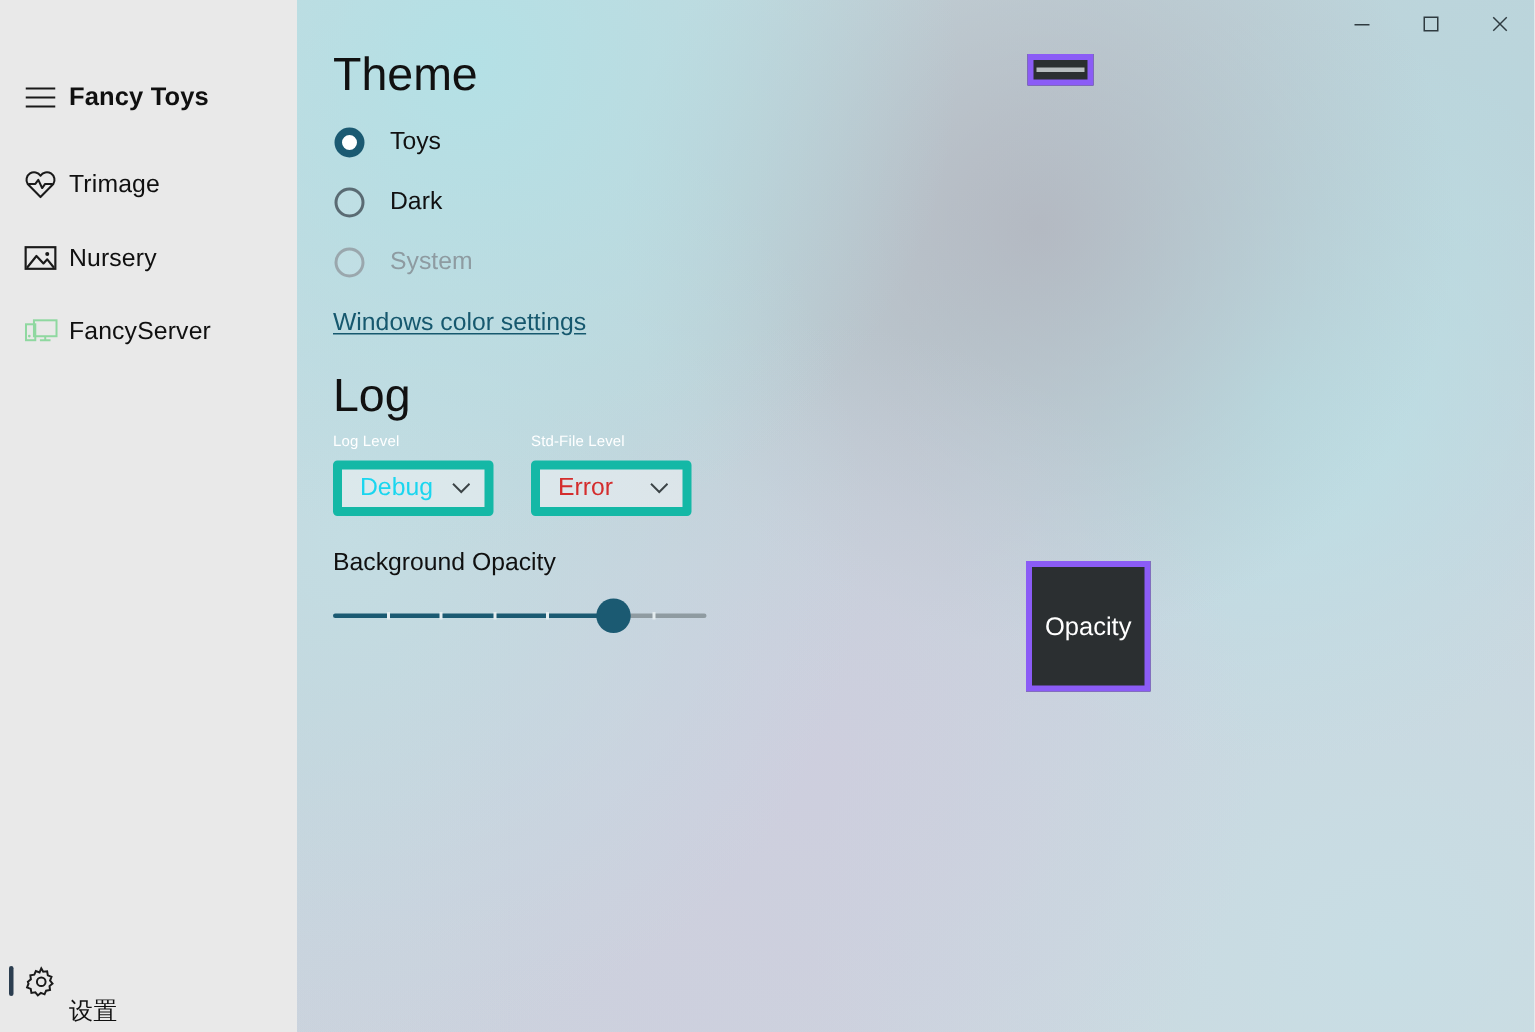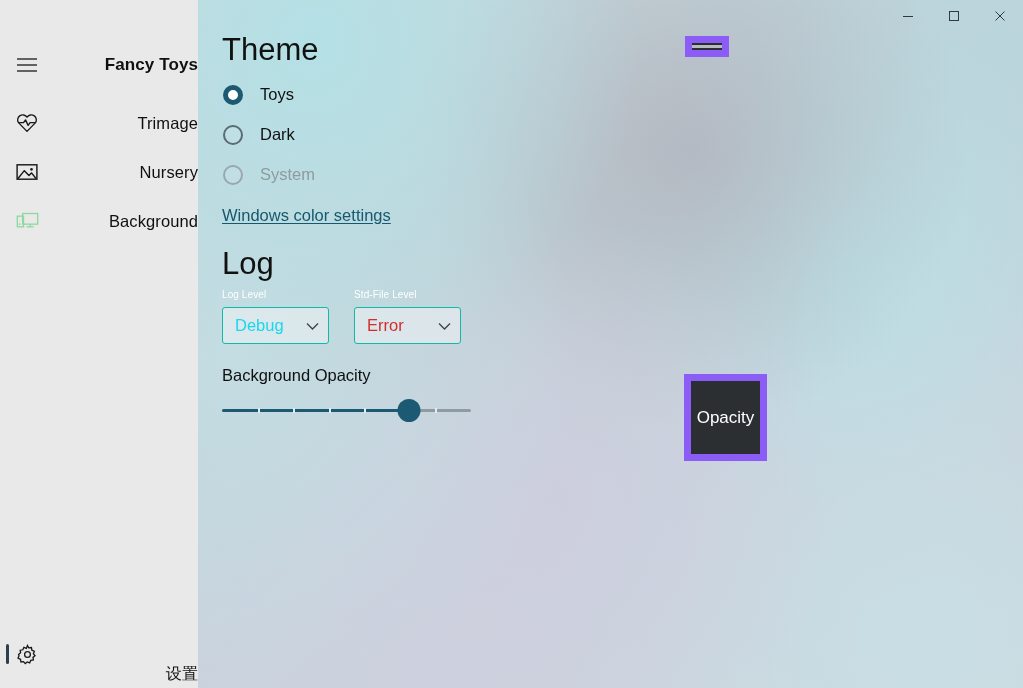--- a/index.html
+++ b/index.html
@@ -26,21 +26,20 @@
     z-index: 5;
   }
   .nav-item {
     position: relative;
     display: flex;
     align-items: center;
     height: 40px;
     padding-left: 8px;
     box-sizing: border-box;
     cursor: default;
-    justify-content: space-between;
   }
   .nav-icon {
     width: 38px;
     flex: 0 0 38px;
     display: flex;
     align-items: center;
     justify-content: center;
     color: #1a1a1a;
   }
   .nav-label {
@@ -175,21 +174,21 @@
   .combo-label {
     font-size: 10px;
     color: #ffffff;
     margin-bottom: 7px;
     letter-spacing: .1px;
   }
   .combo-box {
     width: 107px;
     height: 37px;
     box-sizing: border-box;
-    border: 1px solid #14b8a6;
+    border: 6px solid #14b8a6;
     border-radius: 3px;
     background: rgba(240,243,244,0.55);
     display: flex;
     align-items: center;
     justify-content: space-between;
     padding: 0 9px 0 12px;
     cursor: default;
   }
   .combo-value { font-size: 16.5px; }
   #combo-loglevel .combo-value { color: #1ad6ef; }
@@ -230,21 +229,21 @@
     width: 23px; height: 23px;
     border-radius: 50%;
     background: #1b5a72;
     transform: translateX(-50%);
   }
 
   
   .tooltip {
     position: absolute;
     background: #2b2f31;
-    border: 7px solid #8b5cf6;
+    border: 4px solid #8b5cf6;
     color: #ffffff;
     z-index: 40;
     box-sizing: border-box;
   }
   #tooltip-opacity {
     left: 486px; top: 374px;
     width: 83px; height: 87px;
     display: flex; align-items: center; justify-content: center;
     font-size: 17px;
   }
@@ -304,21 +303,21 @@
         <svg width="23" height="19" viewBox="0 0 26 21" aria-hidden="true">
           <g fill="none" stroke="#8fd8a0" stroke-width="1.5">
             <rect x="7.5" y="1.5" width="17" height="12"></rect>
             <line x1="12" y1="16.5" x2="20" y2="16.5"></line>
             <line x1="16" y1="13.5" x2="16" y2="16.5"></line>
             <rect x="1.5" y="4.5" width="7" height="12"></rect>
           </g>
           <circle cx="4" cy="13.4" r="1" fill="#8fd8a0"></circle>
         </svg>
       </span>
-      <span class="nav-label">Background</span>
+      <span class="nav-label">FancyServer</span>
     </div>
 
     <div class="nav-item" id="nav-settings">
       <span class="sel-bar" style="background: rgb(44, 62, 80);"></span>
       <span class="nav-icon">
         <svg width="21" height="21" viewBox="0 0 24 24" aria-hidden="true">
           <g fill="none" stroke="#1a1a1a" stroke-width="1.5">
             <circle cx="12" cy="12" r="3.3"></circle>
             <path d="M12 1.8l1.5 2.6 3-.3.5 3 2.8 1.2-1.1 2.8 1.9 2.3-2.3 1.9.4 3-3 .5-1.2 2.8-2.8-1.1-2.3 1.9-1.9-2.3-3 .4-.5-3-2.8-1.2 1.1-2.8L1.8 12l2.3-1.9-.4-3 3-.5 1.2-2.8 2.8 1.1z"></path>
           </g>

